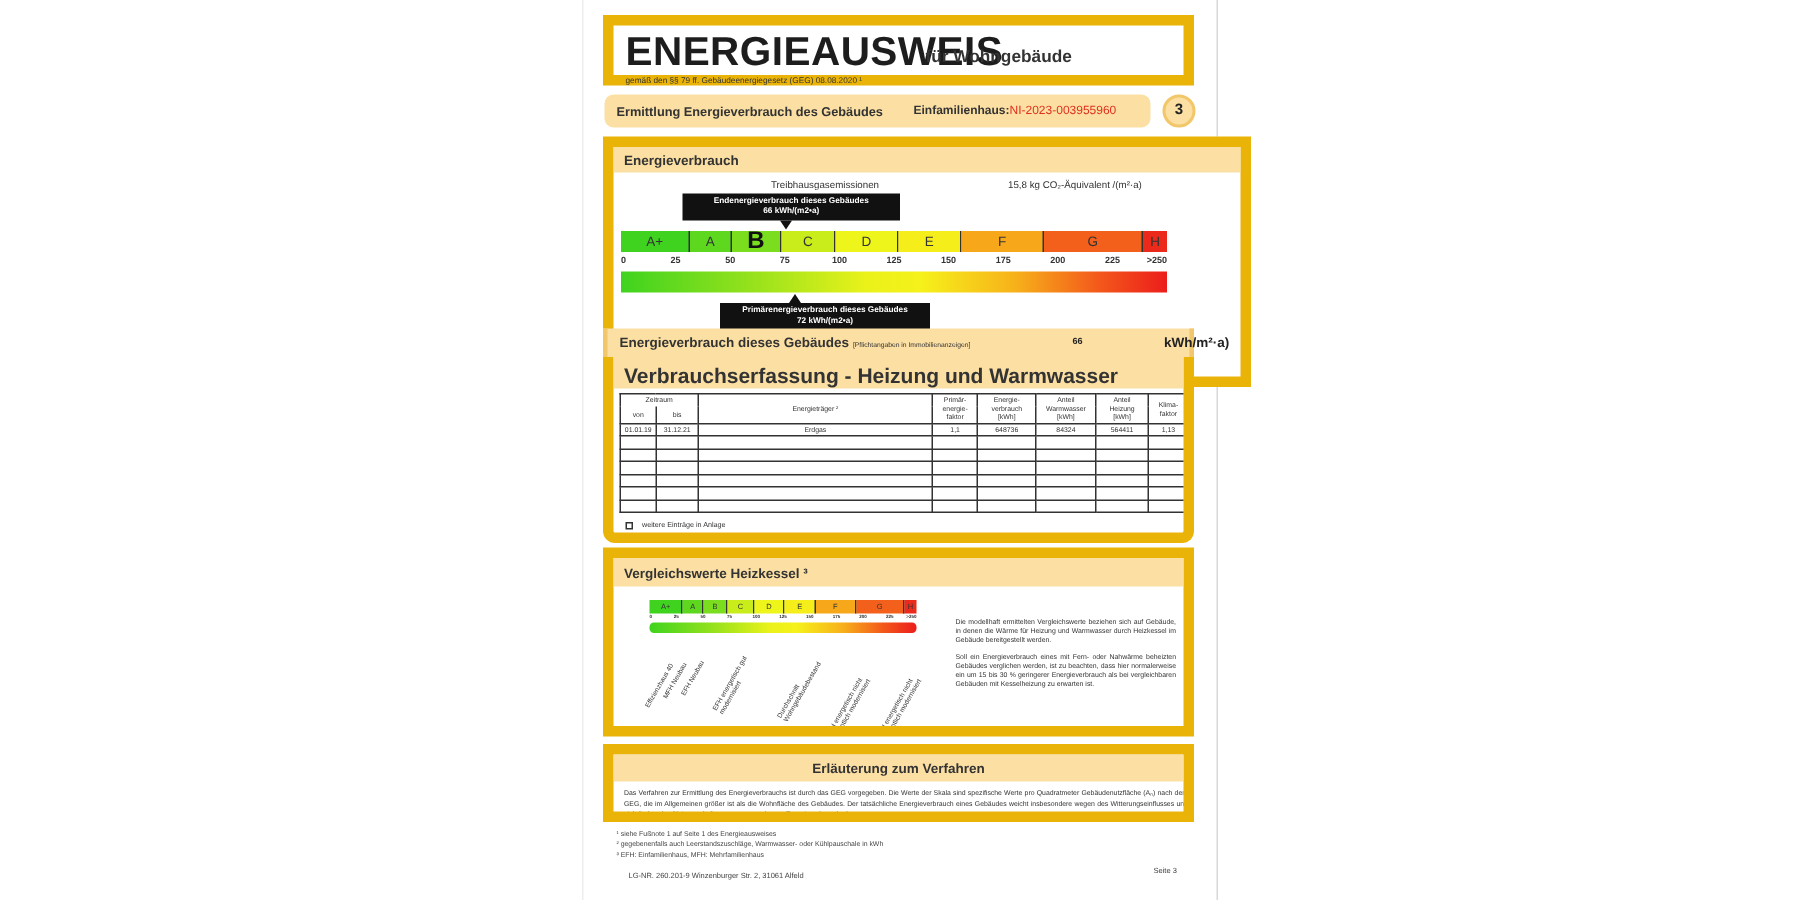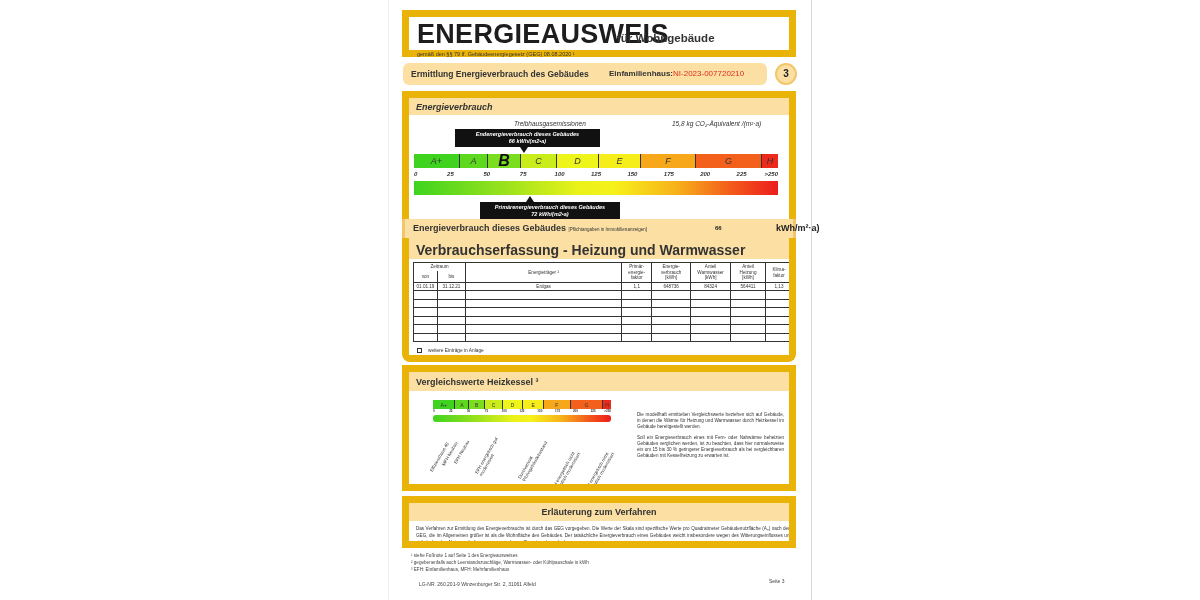--- a/index.html
+++ b/index.html
@@ -15,21 +15,21 @@
   .title-law { position: absolute; left: 8px; top: 34px; font-size: 5.5px; color: #333; }
 
   
   .reg-bar { position: absolute; left: 14px; top: 63px; width: 364px; height: 22px; background: #fbdfa3; border-radius: 6px; }
   .reg-title { position: absolute; left: 8px; top: 6px; font-size: 8.5px; font-weight: bold; color: #333; }
   .reg-label { position: absolute; left: 206px; top: 6px; font-size: 8px; font-weight: bold; color: #333; }
   .reg-num { color: #e0301e; font-weight: normal; }
   .page-num { position: absolute; left: 386px; top: 63px; width: 22px; height: 22px; border-radius: 50%; border: 2px solid #f2c66a; background: #fbdfa3; text-align: center; font-weight: bold; font-size: 10px; line-height: 18px; }
 
   
-  .energy-box { left: 13px; top: 91px; width: 394px; height: 167px; overflow: hidden; font-style: italic; }
+  .energy-box { left: 13px; top: 91px; width: 432px; height: 167px; overflow: hidden; }
   .sec-head { position: absolute; left: 0; top: 0; width: 100%; height: 17px; background: #fbdfa3; font-size: 9px; font-weight: bold; padding: 4px 7px; color: #333; }
   .ghg { position: absolute; top: 22px; font-size: 6.5px; color: #333; }
   .tip { position: absolute; background: #111; color: #fff; font-size: 5.5px; font-weight: bold; text-align: center; line-height: 7px; padding: 2px 3px; }
   .tip-arrow-down { position: absolute; width: 0; height: 0; border-left: 4px solid transparent; border-right: 4px solid transparent; border-top: 6px solid #111; }
   .tip-arrow-up { position: absolute; width: 0; height: 0; border-left: 4px solid transparent; border-right: 4px solid transparent; border-bottom: 6px solid #111; }
   .scale { position: absolute; display: flex; height: 14px; }
   .seg { height: 100%; display: flex; align-items: center; justify-content: center; font-size: 9px; color: #333; border-right: 1px solid #333; }
   .seg:last-child { border-right: none; }
   .seg.active { font-size: 15px; font-weight: bold; color: #111; }
   .ticks { position: absolute; font-size: 6px; font-weight: bold; color: #333; }
@@ -70,21 +70,21 @@
 
   <div class="box title-box">
     <div class="title-main">ENERGIEAUSWEIS</div>
     <div class="title-sub">für Wohngebäude</div>
     <div class="title-law">gemäß den §§ 79 ff. Gebäudeenergiegesetz (GEG) 08.08.2020 ¹</div>
   </div>
 
   <div class="reg-bar">
     <div class="reg-title">Ermittlung Energieverbrauch des Gebäudes</div>
     <div class="reg-label">
-      <span>Einfamilienhaus:</span><span class="reg-num">NI-2023-007720210</span>
+      <span>Einfamilienhaus:</span><span class="reg-num">NI-2023-003955960</span>
     </div>
   </div>
   <div class="page-num">3</div>
 
   <div class="box energy-box">
     <div class="sec-head">Energieverbrauch</div>
     <div class="ghg" style="left:105px">Treibhausgasemissionen</div>
     <div class="ghg" style="left:263px">15,8 kg CO₂-Äquivalent /(m²·a)</div>
 
     <div class="tip" style="left:46px; top:31px; width:145px;">

